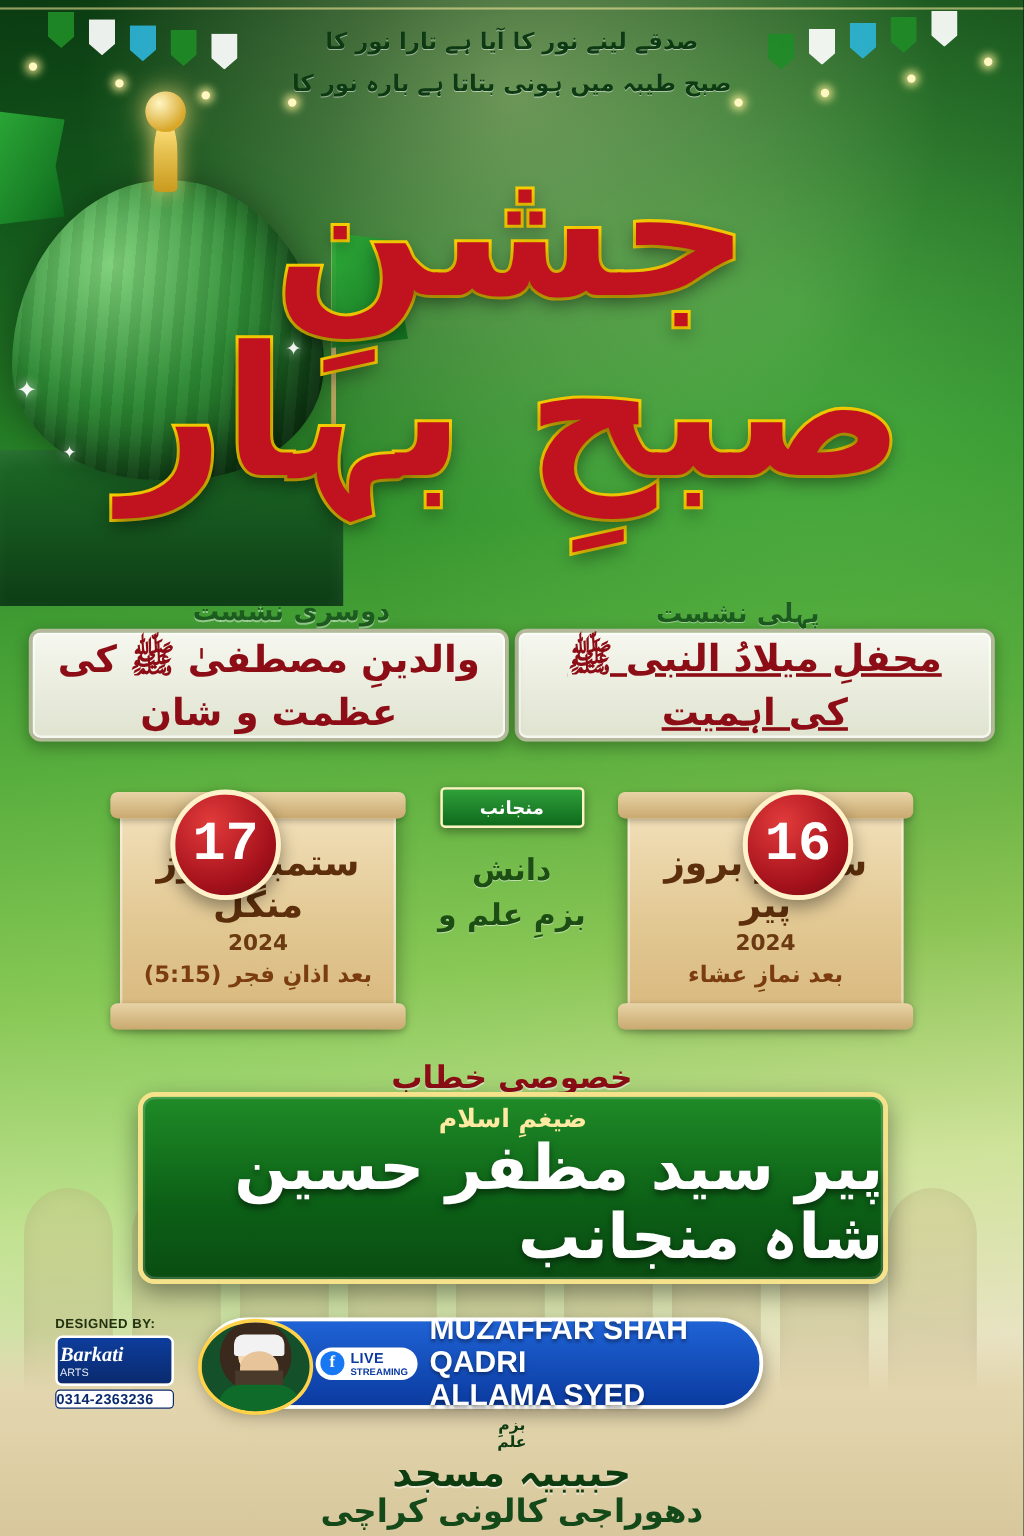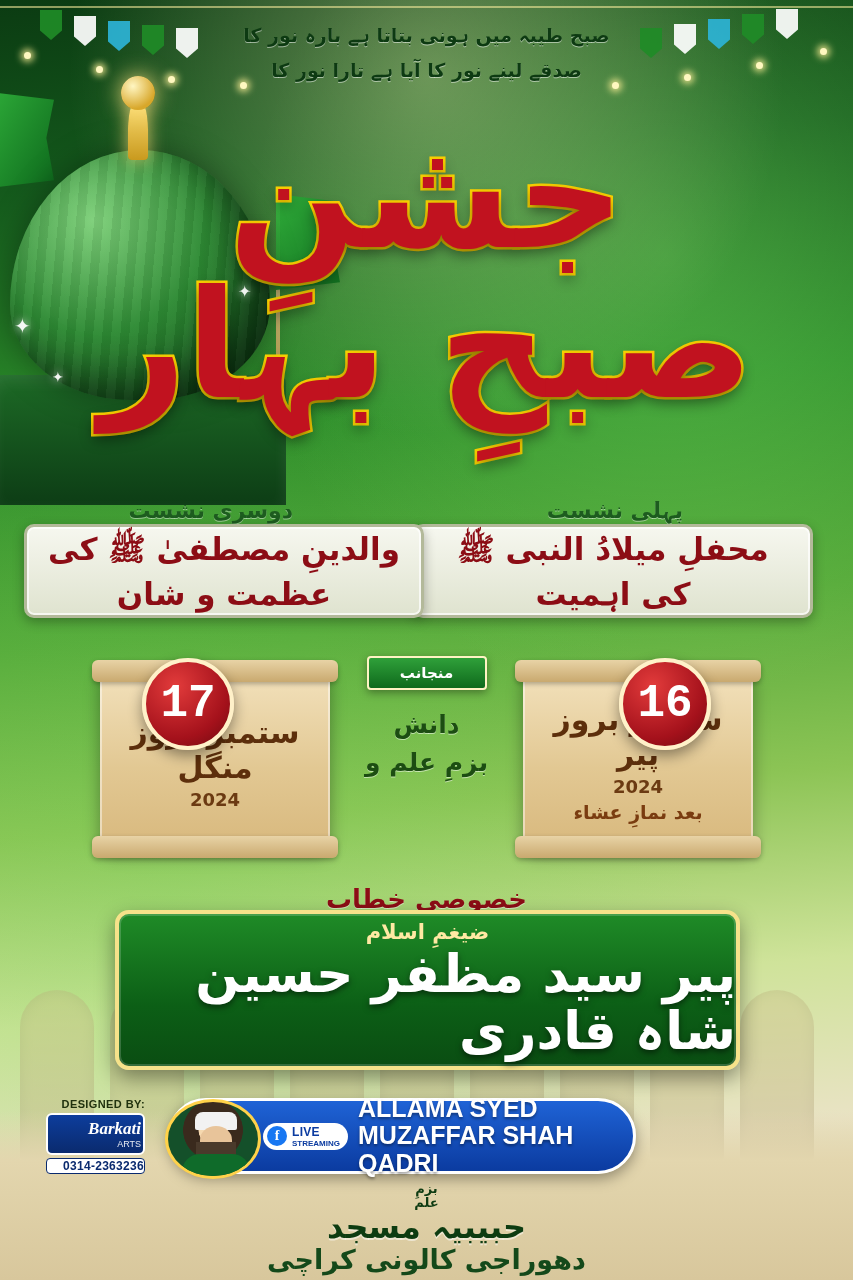--- a/index.html
+++ b/index.html
@@ -122,33 +122,33 @@
     font-size:44px; font-weight:bold; color:#7a0f15;
     -webkit-text-stroke: 2px #ffd95e; paint-order: stroke fill;
     text-shadow:0 3px 8px rgba(0,0,0,.35);
   }
 
   .session-label{
     position:absolute; top:498px; font-size:22px; font-weight:bold; color:#1d5c1f;
     text-shadow:0 1px 0 rgba(255,255,255,.45);
   }
   .session-label.right{ right:170px; }
-  .session-label.left { right:560px; }
+  .session-label.left { right:528px; }
 
   .session-box{
     position:absolute; top:524px; height:94px;
     border-radius:10px;
     background: linear-gradient(180deg,#f6f7ef,#dfe3cf);
     border: 3px solid #b3b99a;
     box-shadow: 0 4px 12px rgba(0,0,0,.3), inset 0 0 0 2px rgba(255,255,255,.7);
     display:flex; align-items:center; justify-content:center;
     color:#8c0d15; font-size:31px; font-weight:bold; padding:0 14px;
     text-align:center;
   }
-  #session-1-box{ right: 40px; width: 400px; }
+  #session-1-box{ right: 24px; width: 400px; text-decoration: underline; }
   #session-2-box{ left: 24px;  width: 400px; }
 
   
   .scroll-card{
     position:absolute; top:668px; width:230px; height:182px;
     background: linear-gradient(180deg,#f3e2bd,#e2c893 55%, #d8b87d);
     border-radius: 12px;
     box-shadow: 0 6px 16px rgba(0,0,0,.35), inset 0 0 0 2px rgba(255,255,255,.45);
   }
   .scroll-card::before, .scroll-card::after{
@@ -215,21 +215,21 @@
   }
   .speaker-sub{ color:#ffe9a3; font-size:21px; font-weight:bold; margin-bottom:2px; }
   .speaker-name{
     color:#ffffff; font-size:52px; font-weight:bold; line-height:1.1;
     text-shadow:0 3px 6px rgba(0,0,0,.5);
   }
 
   
   .designer{
     position:absolute; left:46px; top:1098px; width:99px;
-    text-align:right;
+    text-align:left;
   }
   .designer-label{ font-size:11px; font-weight:bold; color:#20320e; letter-spacing:.4px; }
   .designer-card{
     margin-top:3px; background:linear-gradient(180deg,#0d3d9c,#0a2a6e);
     border:2px solid #fff; border-radius:6px; padding:4px 2px;
     color:#fff;
   }
   .designer-brand{ font-family:"Liberation Serif", serif; font-style:italic; font-size:17px; font-weight:bold; }
   .designer-sub{ font-size:9px; opacity:.9; }
   .designer-phone{
@@ -351,22 +351,22 @@
     <div class="bulb" style="left:96px;  top:66px;"></div>
     <div class="bulb" style="left:168px; top:76px;"></div>
     <div class="bulb" style="left:240px; top:82px;"></div>
     <div class="bulb" style="left:612px; top:82px;"></div>
     <div class="bulb" style="left:684px; top:74px;"></div>
     <div class="bulb" style="left:756px; top:62px;"></div>
     <div class="bulb" style="left:820px; top:48px;"></div>
   </div>
 
   <div class="top-couplet urdu">
+    <div>صدقے لینے نور کا آیا ہے تارا نور کا</div>
     <div>صبح طیبہ میں ہونی بتاتا ہے بارہ نور کا</div>
-    <div>صدقے لینے نور کا آیا ہے تارا نور کا</div>
   </div>
 
   <div class="main-title urdu">جشنِ صبحِ بہار</div>
 
 
   <div class="session-label urdu right">پہلی نشست</div>
   <div class="session-box urdu" id="session-1-box">محفلِ میلادُ النبی ﷺ کی اہمیت</div>
 
   <div class="session-label urdu left">دوسری نشست</div>
   <div class="session-box urdu" id="session-2-box">والدینِ مصطفیٰ ﷺ کی عظمت و شان</div>
@@ -383,34 +383,35 @@
   </div>
   <div class="day-badge" id="badge-16">16</div>
 
   <div class="scroll-card" id="scroll-17">
     <div class="scroll-text urdu">
       <div class="scroll-date">
         <span>ستمبر</span>
         <span>بروز منگل</span>
       </div>
       <div class="scroll-year">2024</div>
+      <div class="scroll-time">بعد اذانِ فجر (5:15)</div>
     </div>
   </div>
   <div class="day-badge" id="badge-17">17</div>
 
   <div class="center-ribbon urdu">منجانب</div>
   <div class="center-note urdu">
     <div>دانش</div>
     <div>بزمِ علم و</div>
   </div>
 
   <div class="khitab-label urdu">خصوصی خطاب</div>
   <div class="speaker-panel">
     <div class="speaker-sub urdu">ضیغمِ اسلام</div>
-    <div class="speaker-name urdu">پیر سید مظفر حسین شاہ قادری</div>
+    <div class="speaker-name urdu">پیر سید مظفر حسین شاہ منجانب</div>
   </div>
 
   <div class="designer">
     <div class="designer-label">DESIGNED BY:</div>
     <div class="designer-card">
       <div class="designer-brand">Barkati</div>
       <div class="designer-sub">ARTS</div>
     </div>
     <div class="designer-phone">0314-2363236</div>
   </div>
@@ -423,22 +424,22 @@
       <div class="body"></div>
     </div>
     <div class="fb-badge">
       <div class="fb-circle">f</div>
       <div>
         <div class="fb-live">LIVE</div>
         <div class="fb-live" style="font-size:8px; letter-spacing:0;">STREAMING</div>
       </div>
     </div>
     <div class="live-names">
+      <div>MUZAFFAR SHAH QADRI</div>
       <div>ALLAMA SYED</div>
-      <div>MUZAFFAR SHAH QADRI</div>
     </div>
   </div>
 
   <div class="venue-logo urdu">
     <div>بزمِ</div>
     <div>علم</div>
   </div>
   <div class="venue urdu">حبیبیہ مسجد</div>
   <div class="venue-sub urdu">دھوراجی کالونی کراچی</div>
 

